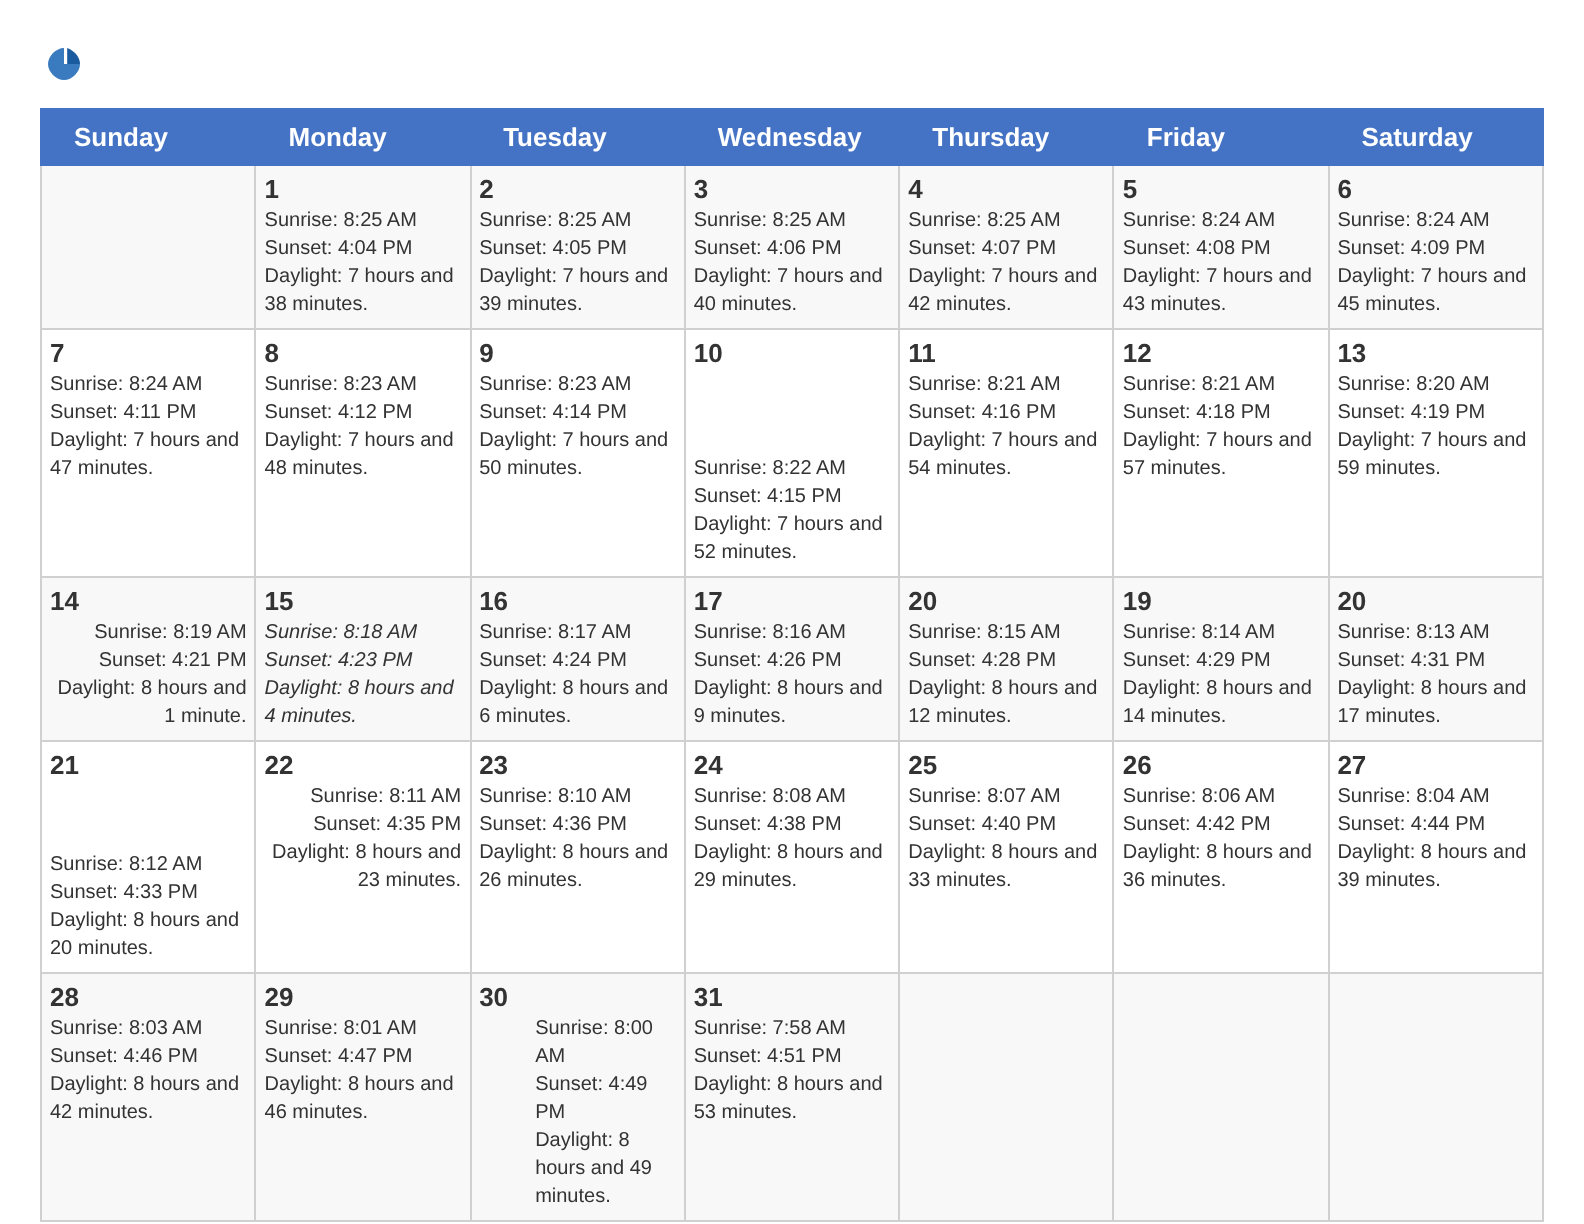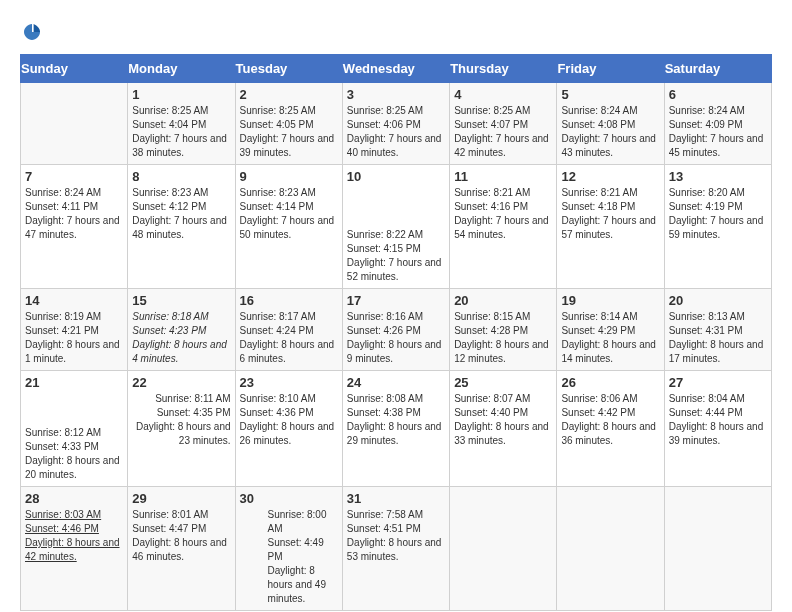--- a/index.html
+++ b/index.html
@@ -52,21 +52,21 @@
     table {
       width: 100%;
       border-collapse: collapse;
       table-layout: fixed;
     }
     thead tr th {
       background-color: #4472c4;
       color: #fff;
       font-size: 13px;
       font-weight: bold;
-      padding: 6px 0;
+      padding: 6px 16px;
       text-align: left;
       border: 1px solid #4472c4;
     }
     tbody tr td {
       vertical-align: top;
       padding: 4px 4px;
       border: 1px solid #d0d0d0;
       font-size: 10px;
       color: #333;
       background: #fff;
@@ -199,21 +199,21 @@
         <td>
           <span class="day-num">13</span>
           <div class="day-info" style="white-space: pre-line;">Sunrise: 8:20 AM
 Sunset: 4:19 PM
 Daylight: 7 hours and 59 minutes.</div>
         </td>
       </tr>
       <tr>
         <td>
           <span class="day-num">14</span>
-          <div class="day-info" style="white-space: pre-line;">Sunrise: 8:19 AM
+          <div class="day-info" style="white-space: pre-line; text-align: right;">Sunrise: 8:19 AM
 Sunset: 4:21 PM
 Daylight: 8 hours and 1 minute.</div>
         </td>
         <td>
           <span class="day-num">15</span>
           <div class="day-info" style="white-space: pre-line; font-style: italic;">Sunrise: 8:18 AM
 Sunset: 4:23 PM
 Daylight: 8 hours and 4 minutes.</div>
         </td>
         <td>
@@ -287,21 +287,21 @@
         <td>
           <span class="day-num">27</span>
           <div class="day-info" style="white-space: pre-line;">Sunrise: 8:04 AM
 Sunset: 4:44 PM
 Daylight: 8 hours and 39 minutes.</div>
         </td>
       </tr>
       <tr>
         <td>
           <span class="day-num">28</span>
-          <div class="day-info" style="white-space: pre-line; text-decoration: underline;">Sunrise: 8:03 AM
+          <div class="day-info" style="white-space: pre-line;">Sunrise: 8:03 AM
 Sunset: 4:46 PM
 Daylight: 8 hours and 42 minutes.</div>
         </td>
         <td>
           <span class="day-num">29</span>
           <div class="day-info" style="white-space: pre-line;">Sunrise: 8:01 AM
 Sunset: 4:47 PM
 Daylight: 8 hours and 46 minutes.</div>
         </td>
         <td>

